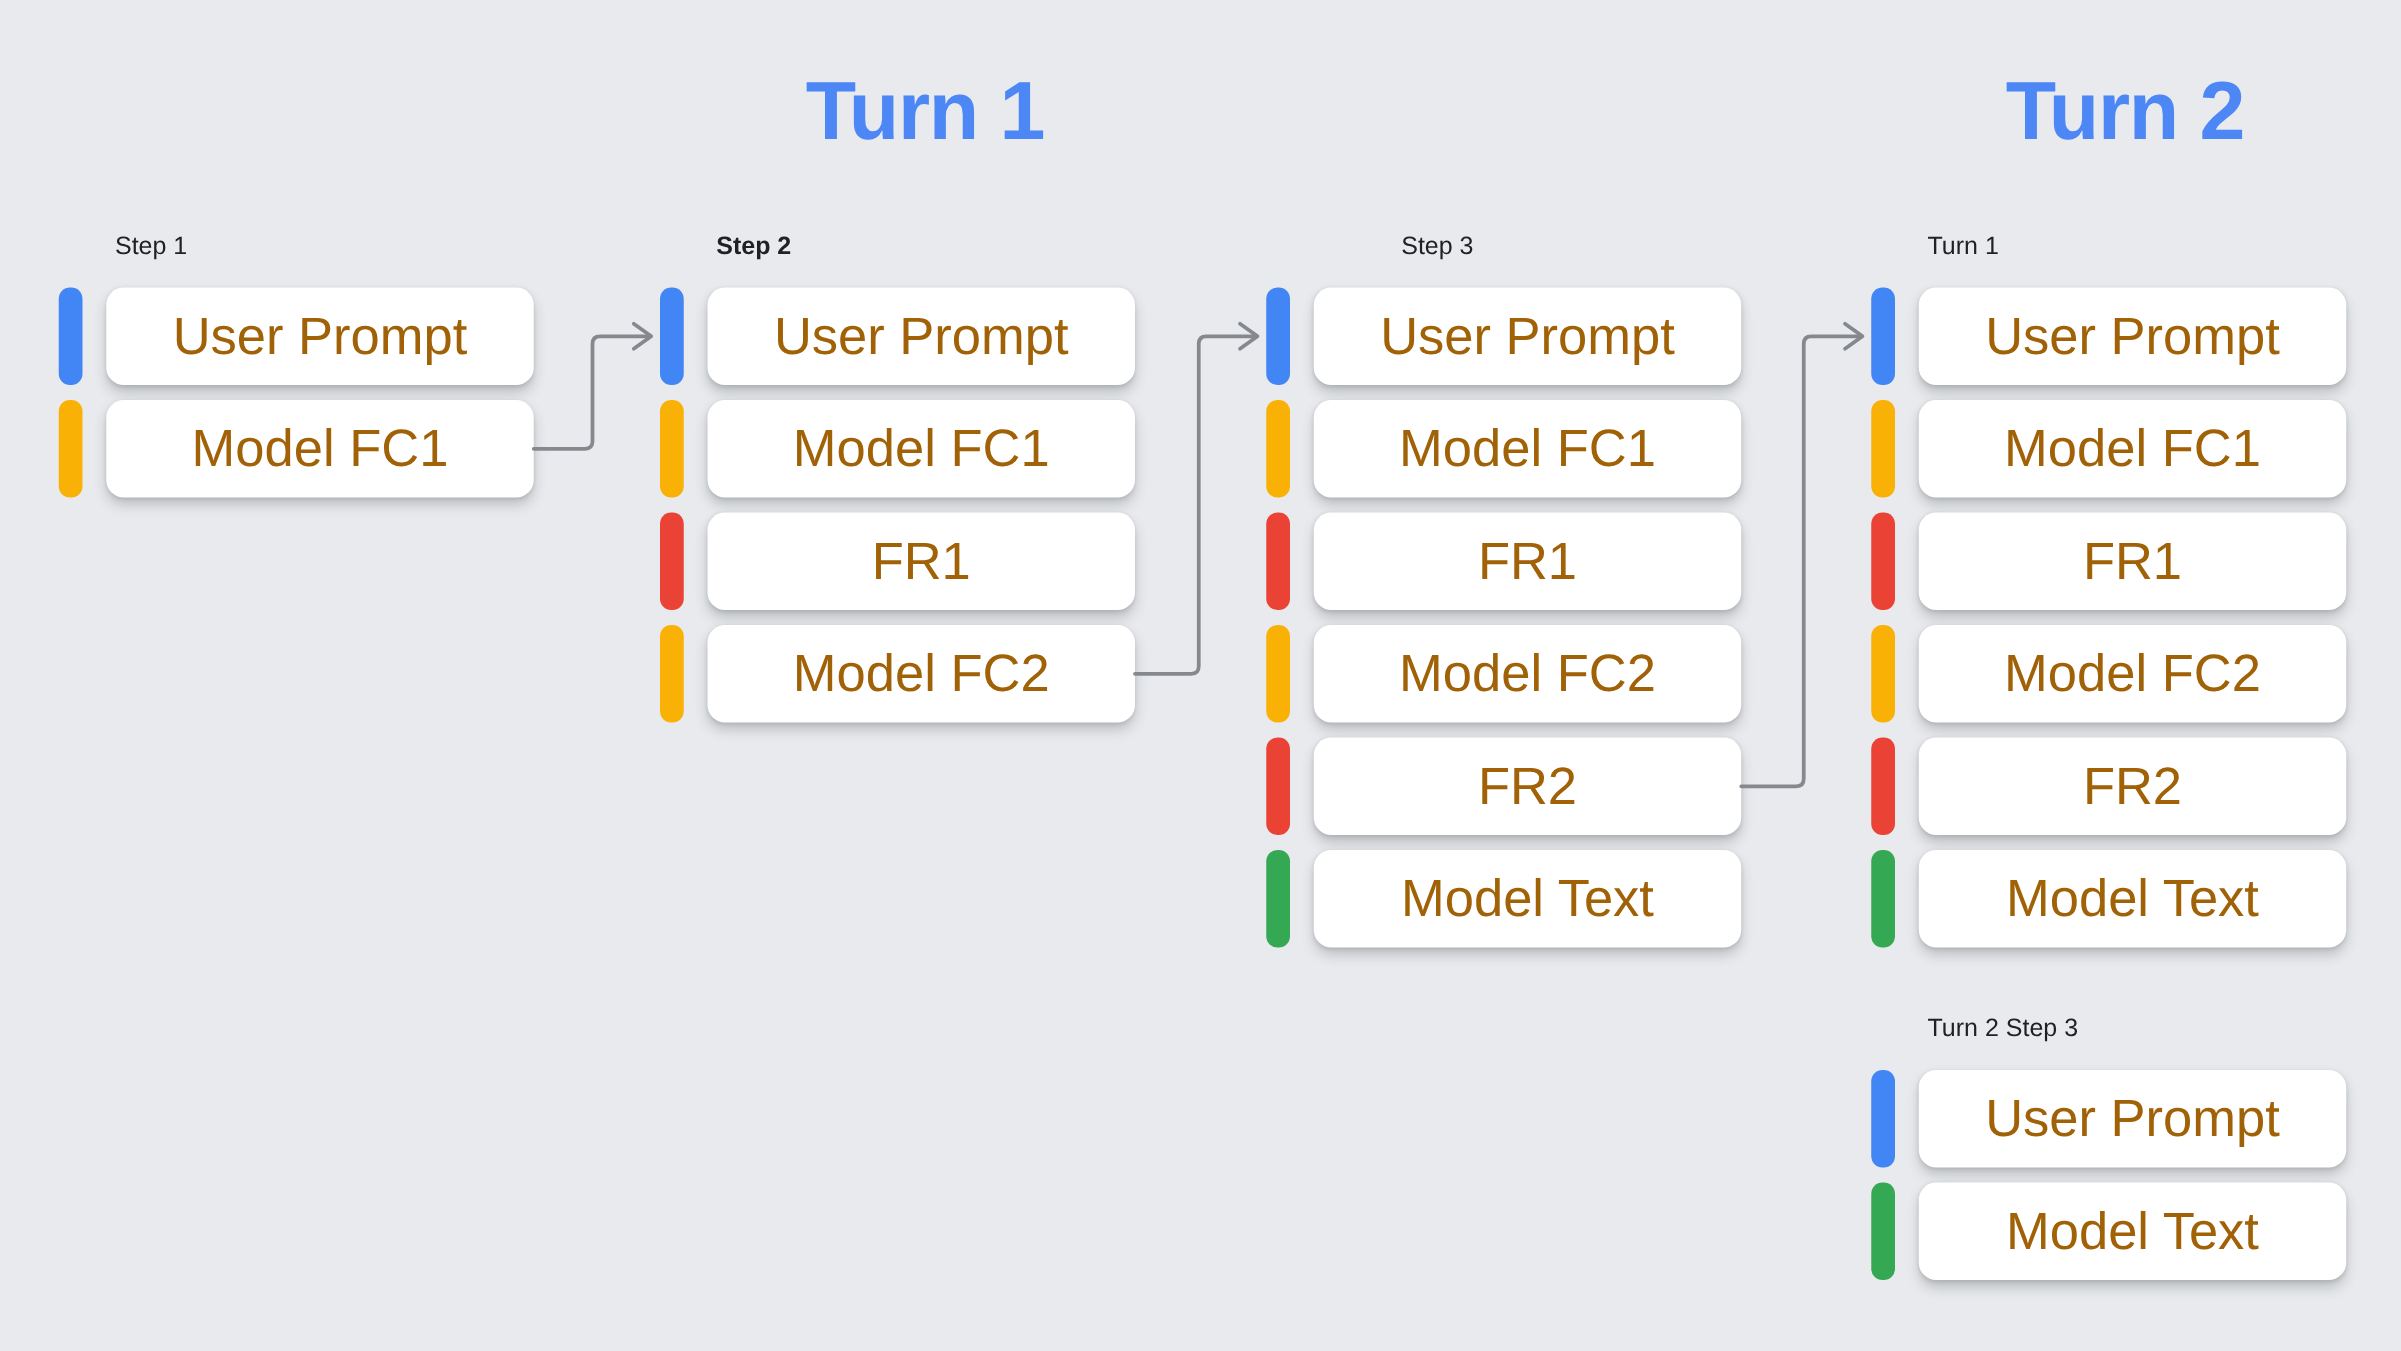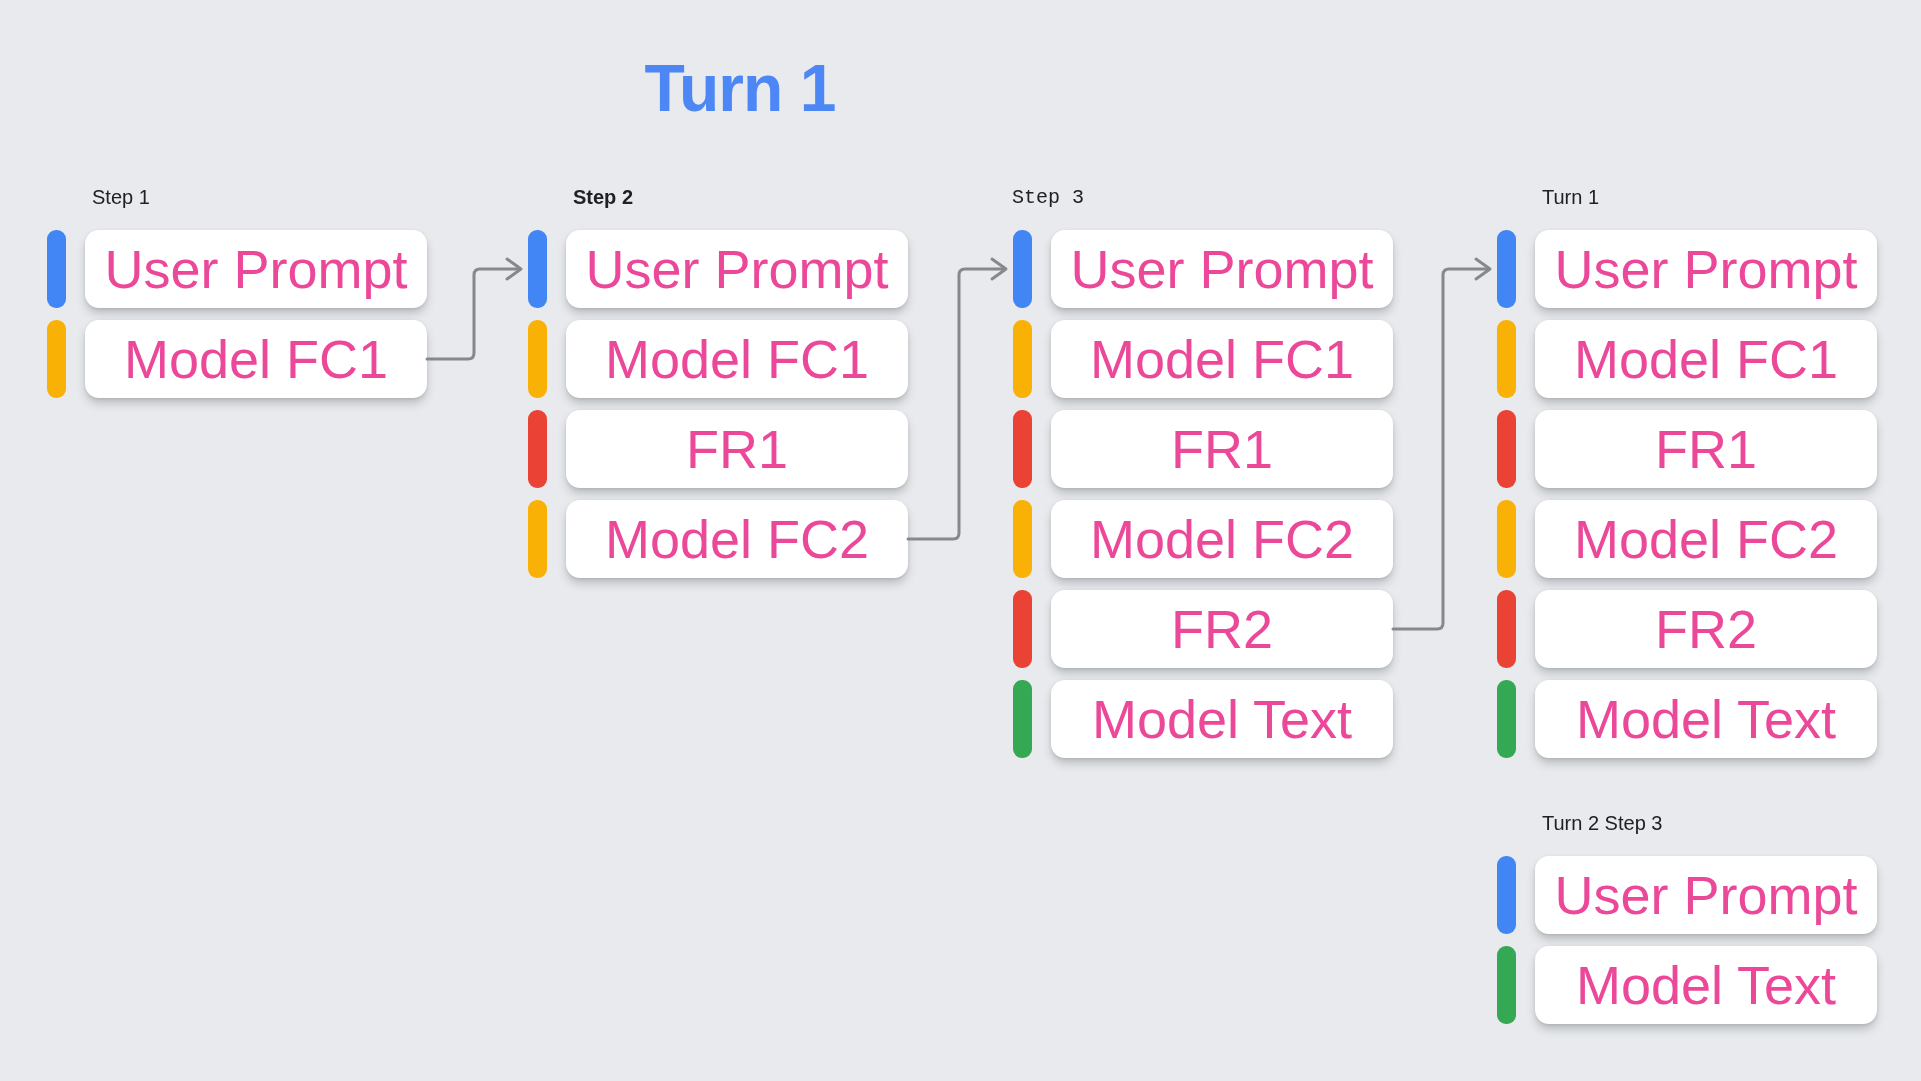--- a/index.html
+++ b/index.html
@@ -38,35 +38,36 @@
     width: 342px;
     height: 78px;
     background: #FFFFFF;
     border-radius: 14px;
     box-shadow: 0 6px 10px -1px rgba(60,64,67,0.28), 0 1px 3px rgba(60,64,67,0.12);
     display: flex;
     align-items: center;
     justify-content: center;
   }
   .card span {
-    font-size: 54px;
-    color: #ec4899;
+    font-size: 42px;
+    color: #a16207;
     white-space: nowrap;
   }
   #arrow-layer {
     position: absolute;
     left: 0; top: 0;
     pointer-events: none;
   }
 </style>
 </head>
 <body>
 
 <div class="canvas">
   <div class="big-title" style="left:740px; top:50px;">Turn 1</div>
+  <div class="big-title" style="left:1700px; top:50px;">Turn 2</div>
 
   <div id="columns">
       <div class="col-label" style="left: 92px; top: 186px;">Step 1</div>
       <div class="bar" style="left: 47px; top: 230px; background: rgb(66, 133, 244);"></div>
       <div class="card" style="left: 85px; top: 230px;">
         <span>User Prompt</span>
       </div>
       <div class="bar" style="left: 47px; top: 320px; background: rgb(250, 177, 5);"></div>
       <div class="card" style="left: 85px; top: 320px;">
         <span>Model FC1</span>
@@ -81,21 +82,21 @@
         <span>Model FC1</span>
       </div>
       <div class="bar" style="left: 528px; top: 410px; background: rgb(234, 67, 53);"></div>
       <div class="card" style="left: 566px; top: 410px;">
         <span>FR1</span>
       </div>
       <div class="bar" style="left: 528px; top: 500px; background: rgb(250, 177, 5);"></div>
       <div class="card" style="left: 566px; top: 500px;">
         <span>Model FC2</span>
       </div>
-      <div class="col-label" style="left: 1012px; top: 186px; font-family: Liberation Mono, monospace;">Step 3</div>
+      <div class="col-label" style="left: 1121px; top: 186px;">Step 3</div>
       <div class="bar" style="left: 1013px; top: 230px; background: rgb(66, 133, 244);"></div>
       <div class="card" style="left: 1051px; top: 230px;">
         <span>User Prompt</span>
       </div>
       <div class="bar" style="left: 1013px; top: 320px; background: rgb(250, 177, 5);"></div>
       <div class="card" style="left: 1051px; top: 320px;">
         <span>Model FC1</span>
       </div>
       <div class="bar" style="left: 1013px; top: 410px; background: rgb(234, 67, 53);"></div>
       <div class="card" style="left: 1051px; top: 410px;">

